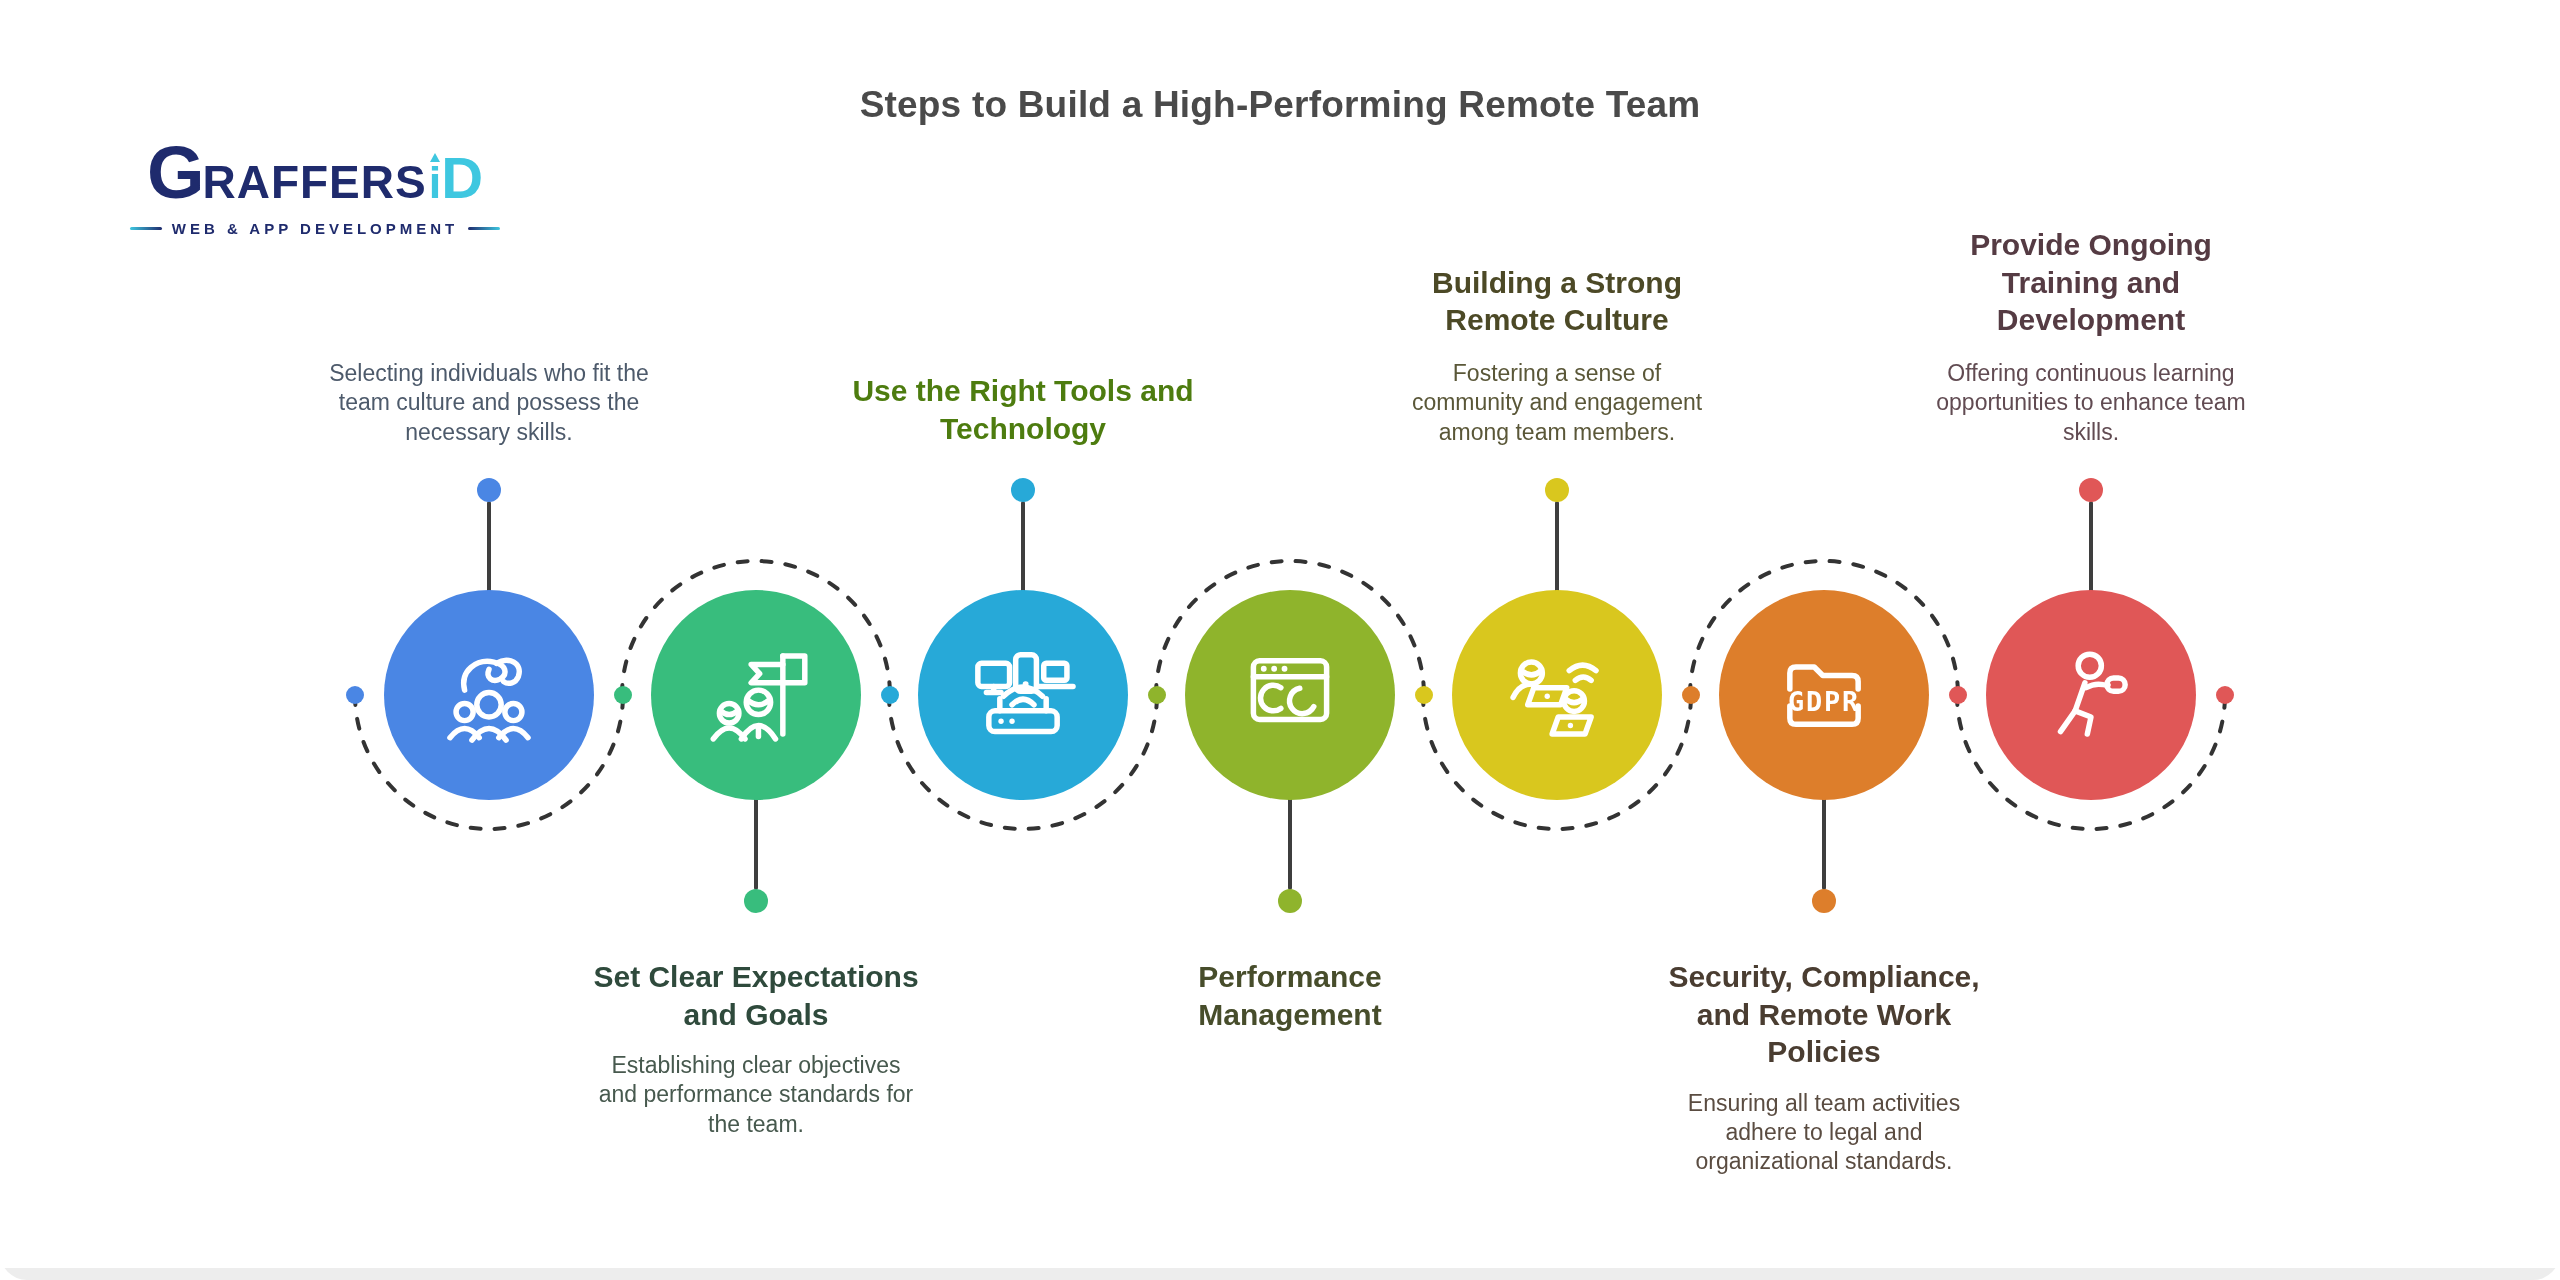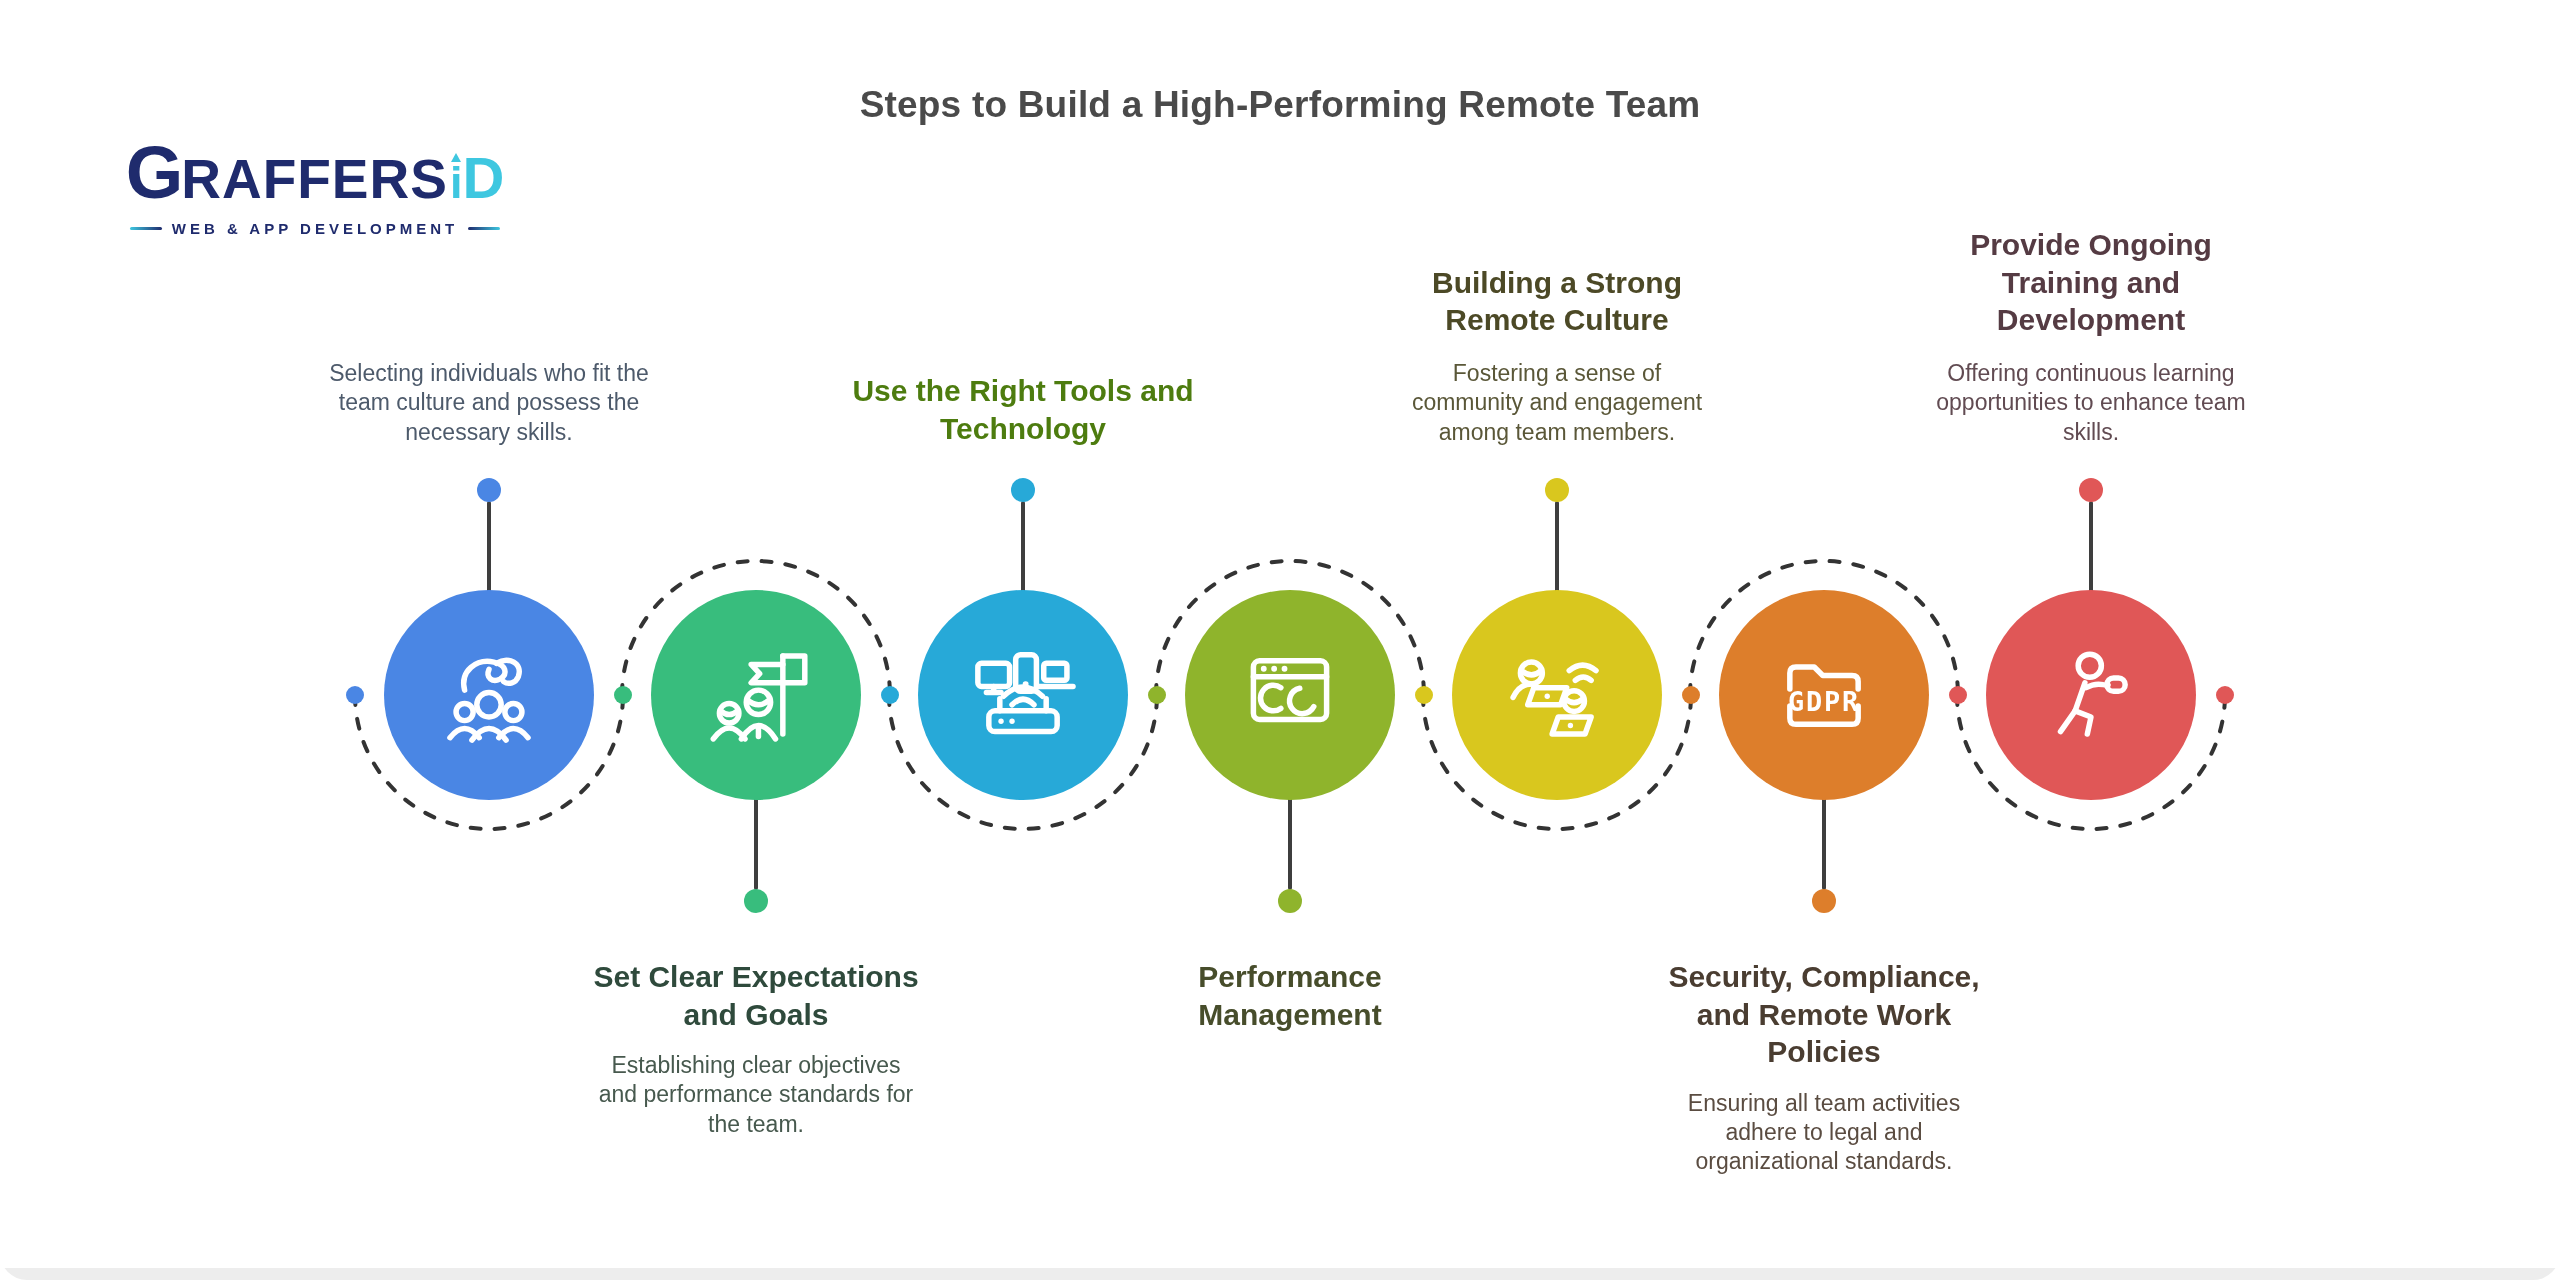--- a/index.html
+++ b/index.html
@@ -9,21 +9,21 @@
     border-radius:27px;
   }
   .page-title{
     position:absolute;top:84px;left:0;width:100%;text-align:center;
     font-size:37px;font-weight:700;letter-spacing:.2px;margin:0;
   }
   
   .logo{position:absolute;left:130px;top:136px;width:370px;}
   .logo-row{display:flex;align-items:baseline;justify-content:center;line-height:1;}
   .logo-g{font-size:74px;font-weight:800;letter-spacing:-2px;}
-  .logo-rest{font-size:55px;font-weight:800;letter-spacing:1px;}
+  .logo-rest{font-size:46px;font-weight:800;letter-spacing:1px;}
   .logo-i{font-size:45px;font-weight:800;position:relative;margin-left:2px;}
   .logo-i::before{
     content:"";position:absolute;left:50%;top:-7px;transform:translateX(-50%);
     border-left:5px solid transparent;border-right:5px solid transparent;
     border-bottom:9px solid #3ec7e0;
   }
   .logo-d{font-size:58px;font-weight:800;}
   .logo-tagline-row{display:flex;align-items:center;gap:10px;margin-top:10px;}
   .tag-rule{flex:1;height:3px;border-radius:2px;}
   .tag-rule.left{background:linear-gradient(to right,#3ec7e0,#1f2b6d);}

